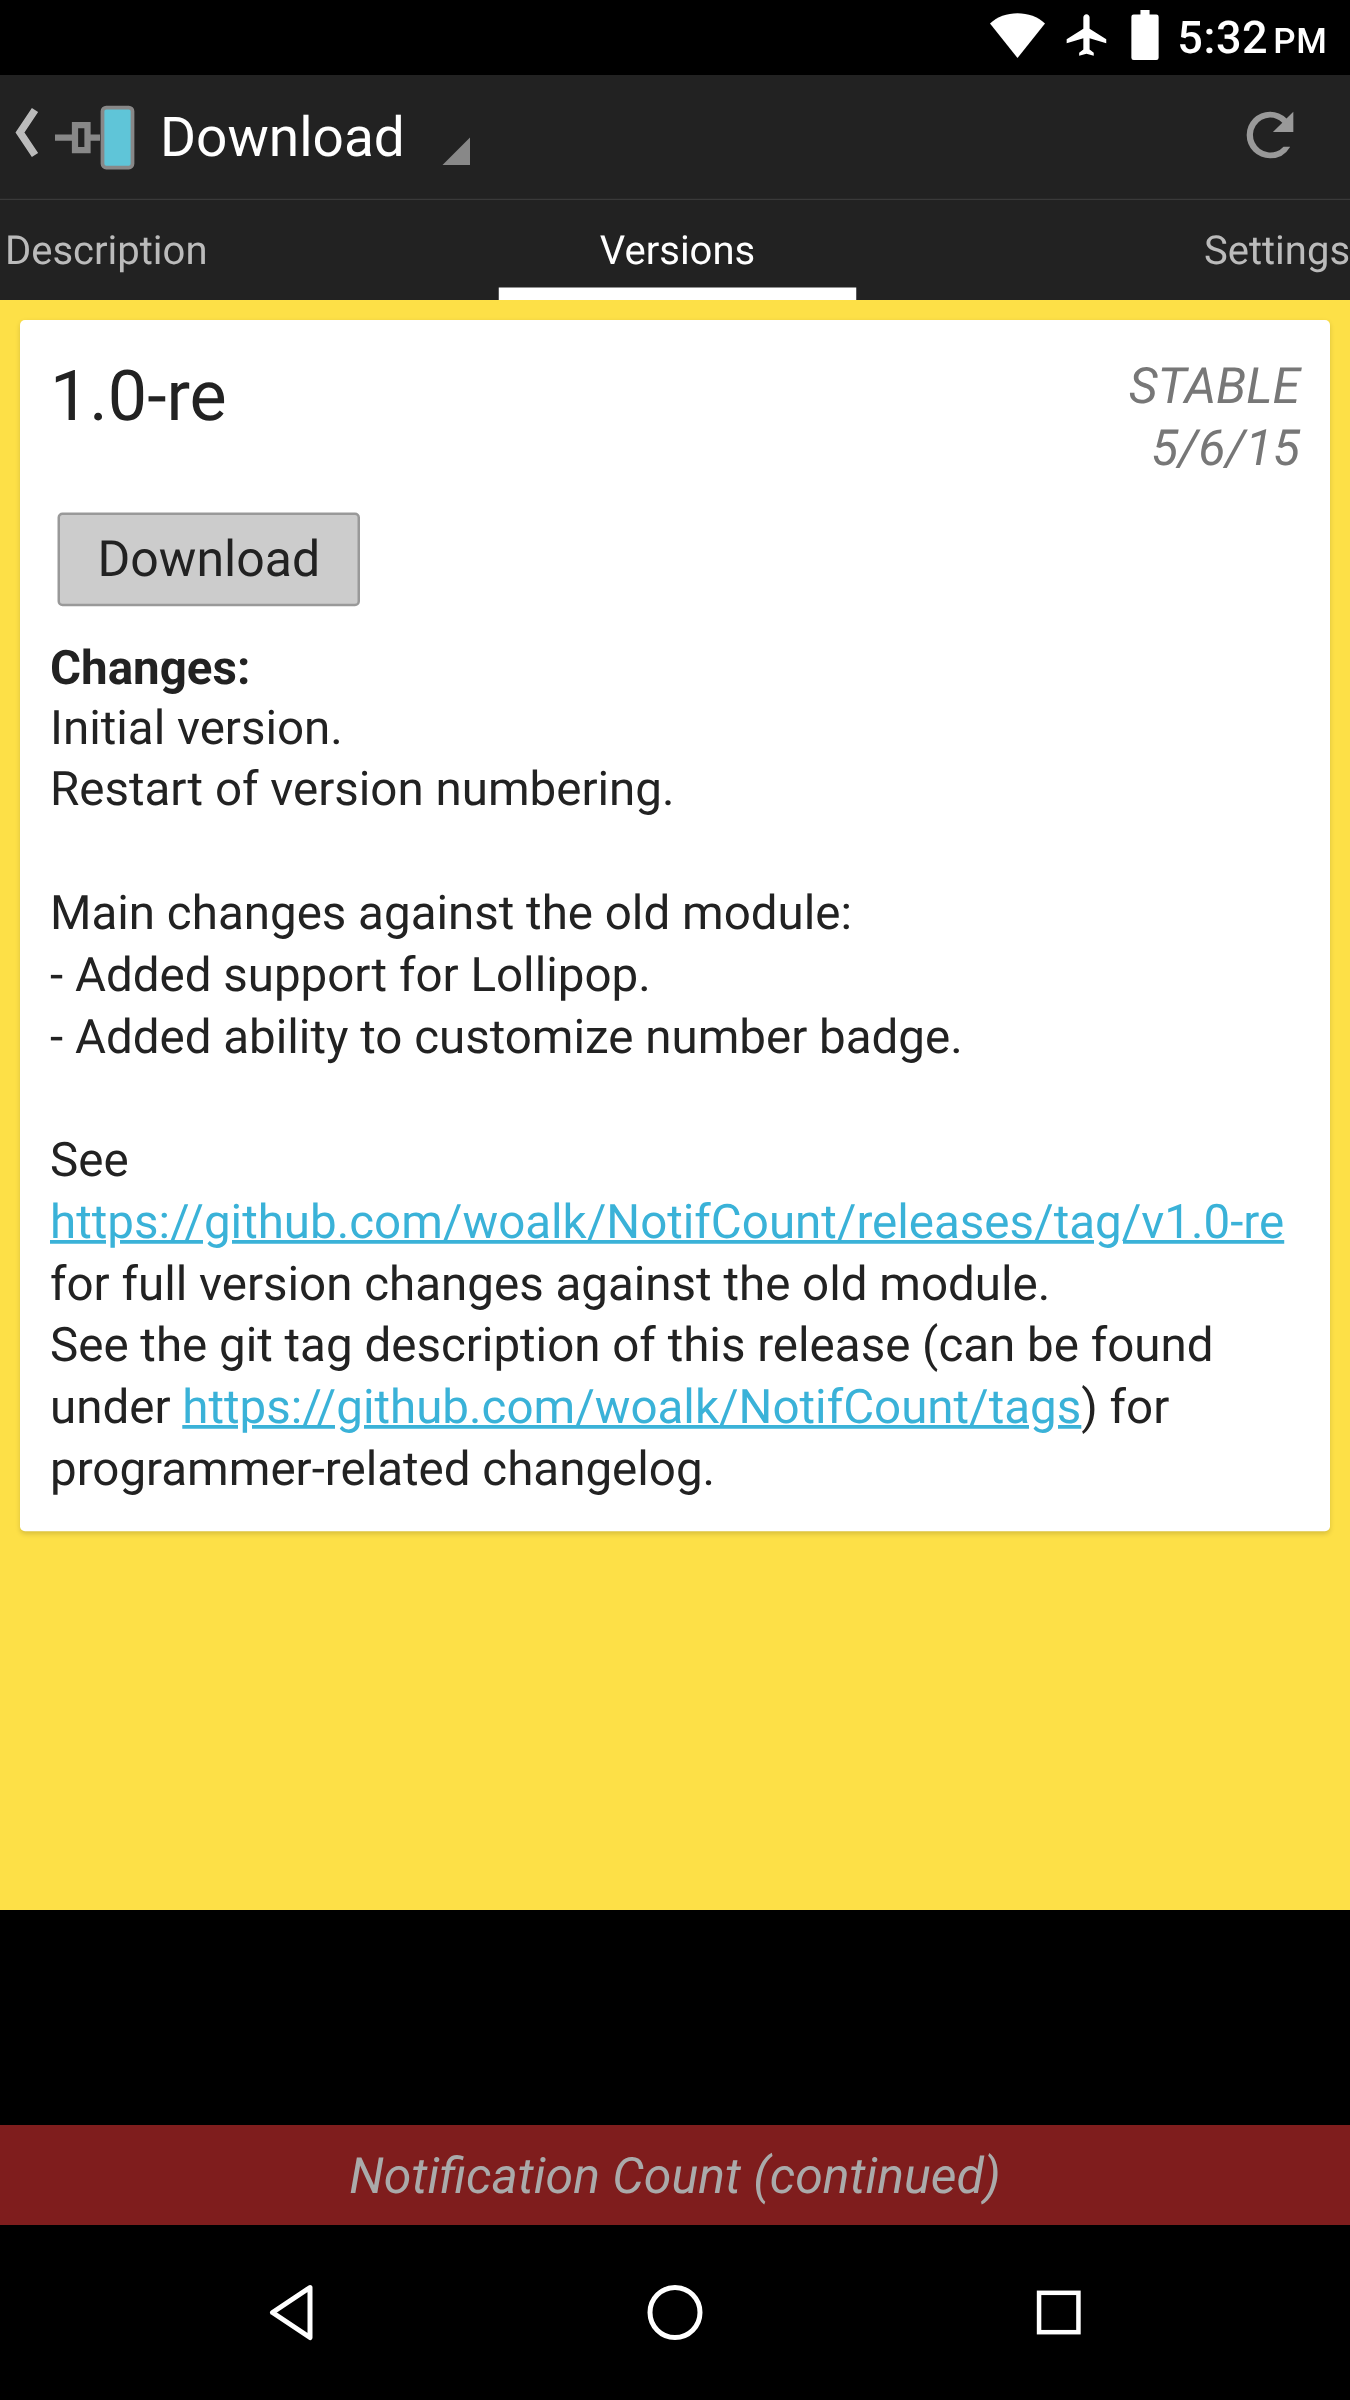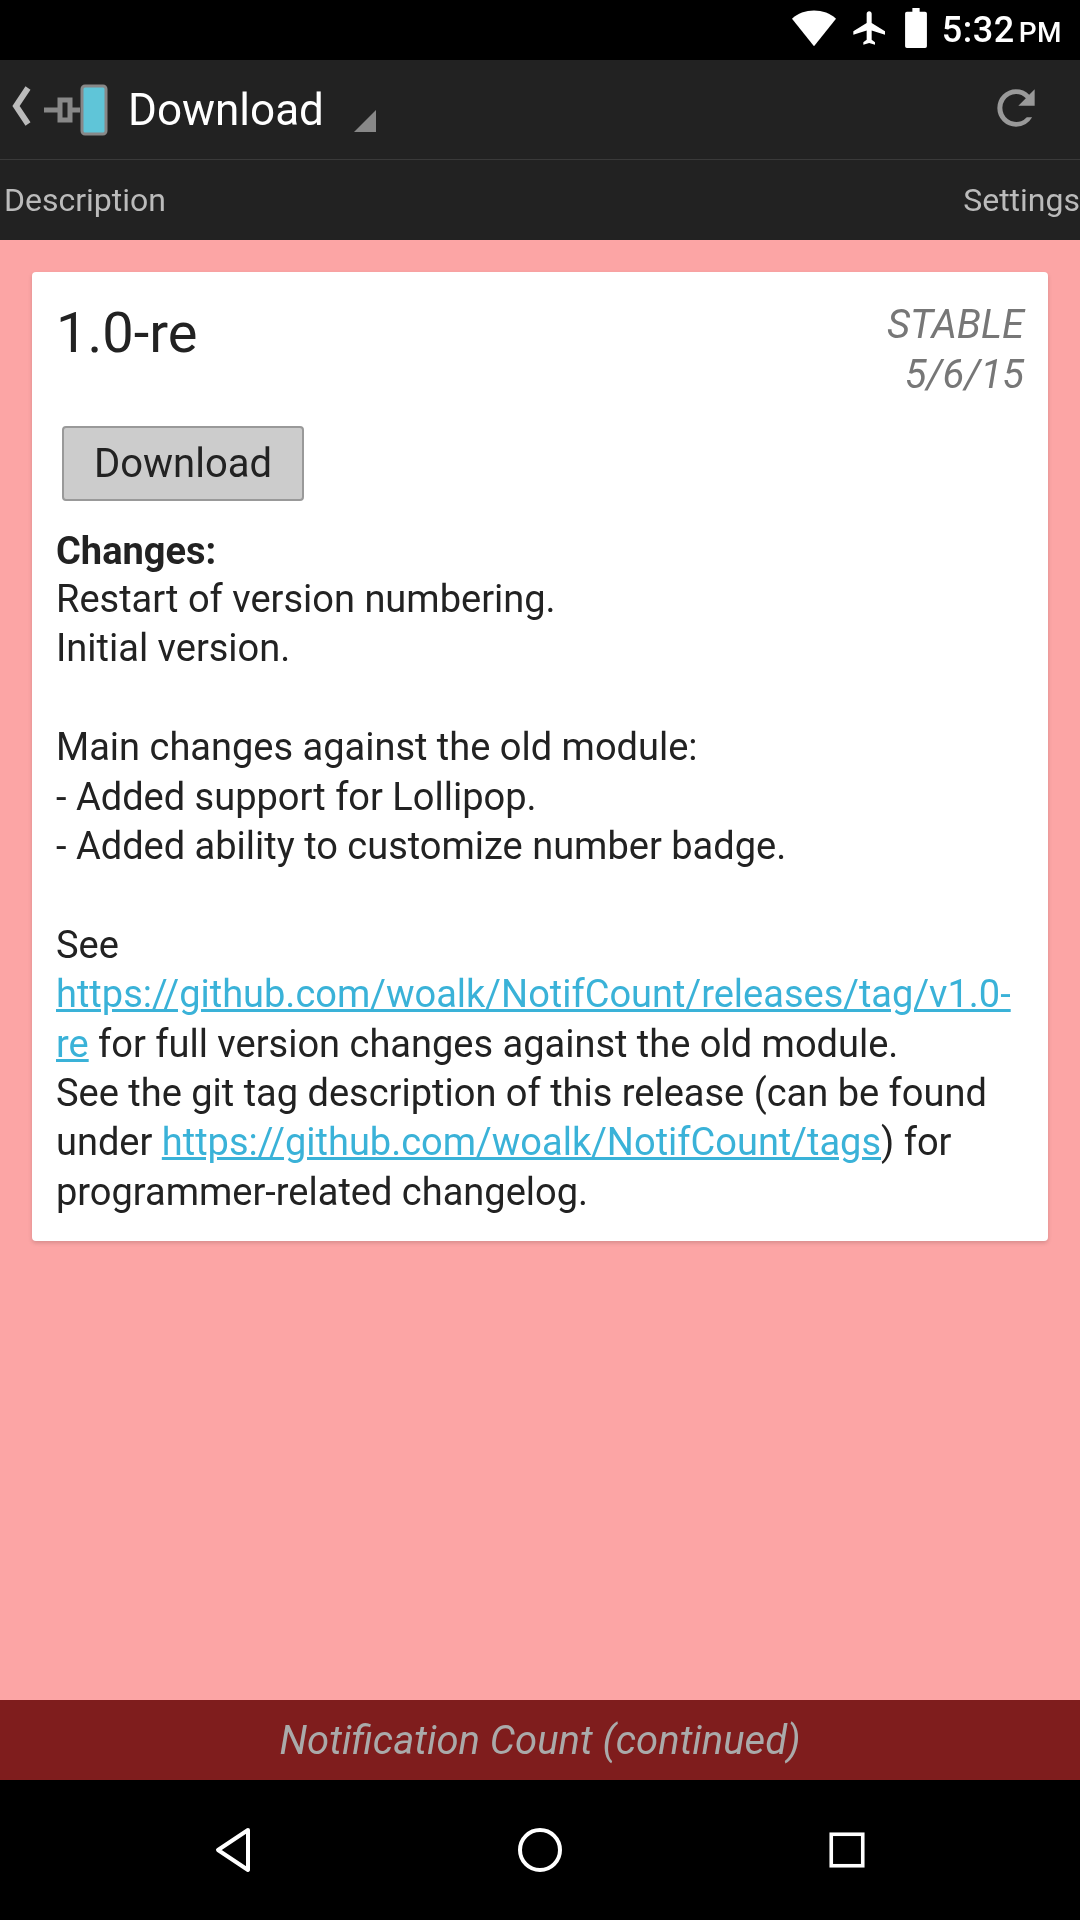--- a/index.html
+++ b/index.html
@@ -93,23 +93,23 @@
     content: "";
     position: absolute;
     bottom: 0;
     left: 10%;
     right: 10%;
     height: 10px;
     background: #fff;
   }
   
   .content {
-    background: #fca5a5;
-    height: 1540px;
-    padding: 32px;
+    background: #fde047;
+    height: 1288px;
+    padding: 16px;
   }
   .card {
     background: #fff;
     border-radius: 4px;
     box-shadow: 0 2px 4px rgba(0,0,0,.15);
     padding: 28px 24px 24px;
     color: #222;
   }
   .card-head {
     display: flex;
@@ -229,40 +229,43 @@
   <span class="refresh-icon">
     <svg width="56" height="56" viewBox="0 0 24 24">
         <path fill="#999" d="M17.65 6.35A7.96 7.96 0 0012 4a8 8 0 100 16 7.96 7.96 0 006.93-4h-2.3A6 6 0 1112 6c1.66 0 3.14.69 4.22 1.78L13 11h7V4l-2.35 2.35z"></path>
       </svg>
   </span>
 </div>
 
 <div class="tabs">
   <div class="tab left">
     <span>Description</span>
+  </div>
+  <div class="tab active">
+    <span>Versions</span>
   </div>
   <div class="tab right">
     <span>Settings</span>
   </div>
 </div>
 
 <div class="content">
   <div class="card">
     <div class="card-head">
       <div class="version-name">1.0-re</div>
       <div class="stable-date">
         <div>STABLE</div>
         <div>5/6/15</div>
       </div>
     </div>
     <button class="download-btn">Download</button>
     <div class="changes-label">Changes:</div>
     <div class="changes-body">
+      <p><span>Initial version.</span></p>
       <p><span>Restart of version numbering.</span></p>
-      <p><span>Initial version.</span></p>
       <p>&nbsp;</p>
       <p><span>Main changes against the old module:</span></p>
       <p><span>- Added support for Lollipop.</span></p>
       <p><span>- Added ability to customize number badge.</span></p>
       <p>&nbsp;</p>
       <p>
         <span>See </span><a href="#">https://github.com/woalk/NotifCount/releases/tag/v1.0-re</a><span> for full version changes against the old module.</span>
       </p>
       <p>
         <span>See the git tag description of this release (can be found under </span><a href="#">https://github.com/woalk/NotifCount/tags</a><span>) for programmer-related changelog.</span>

